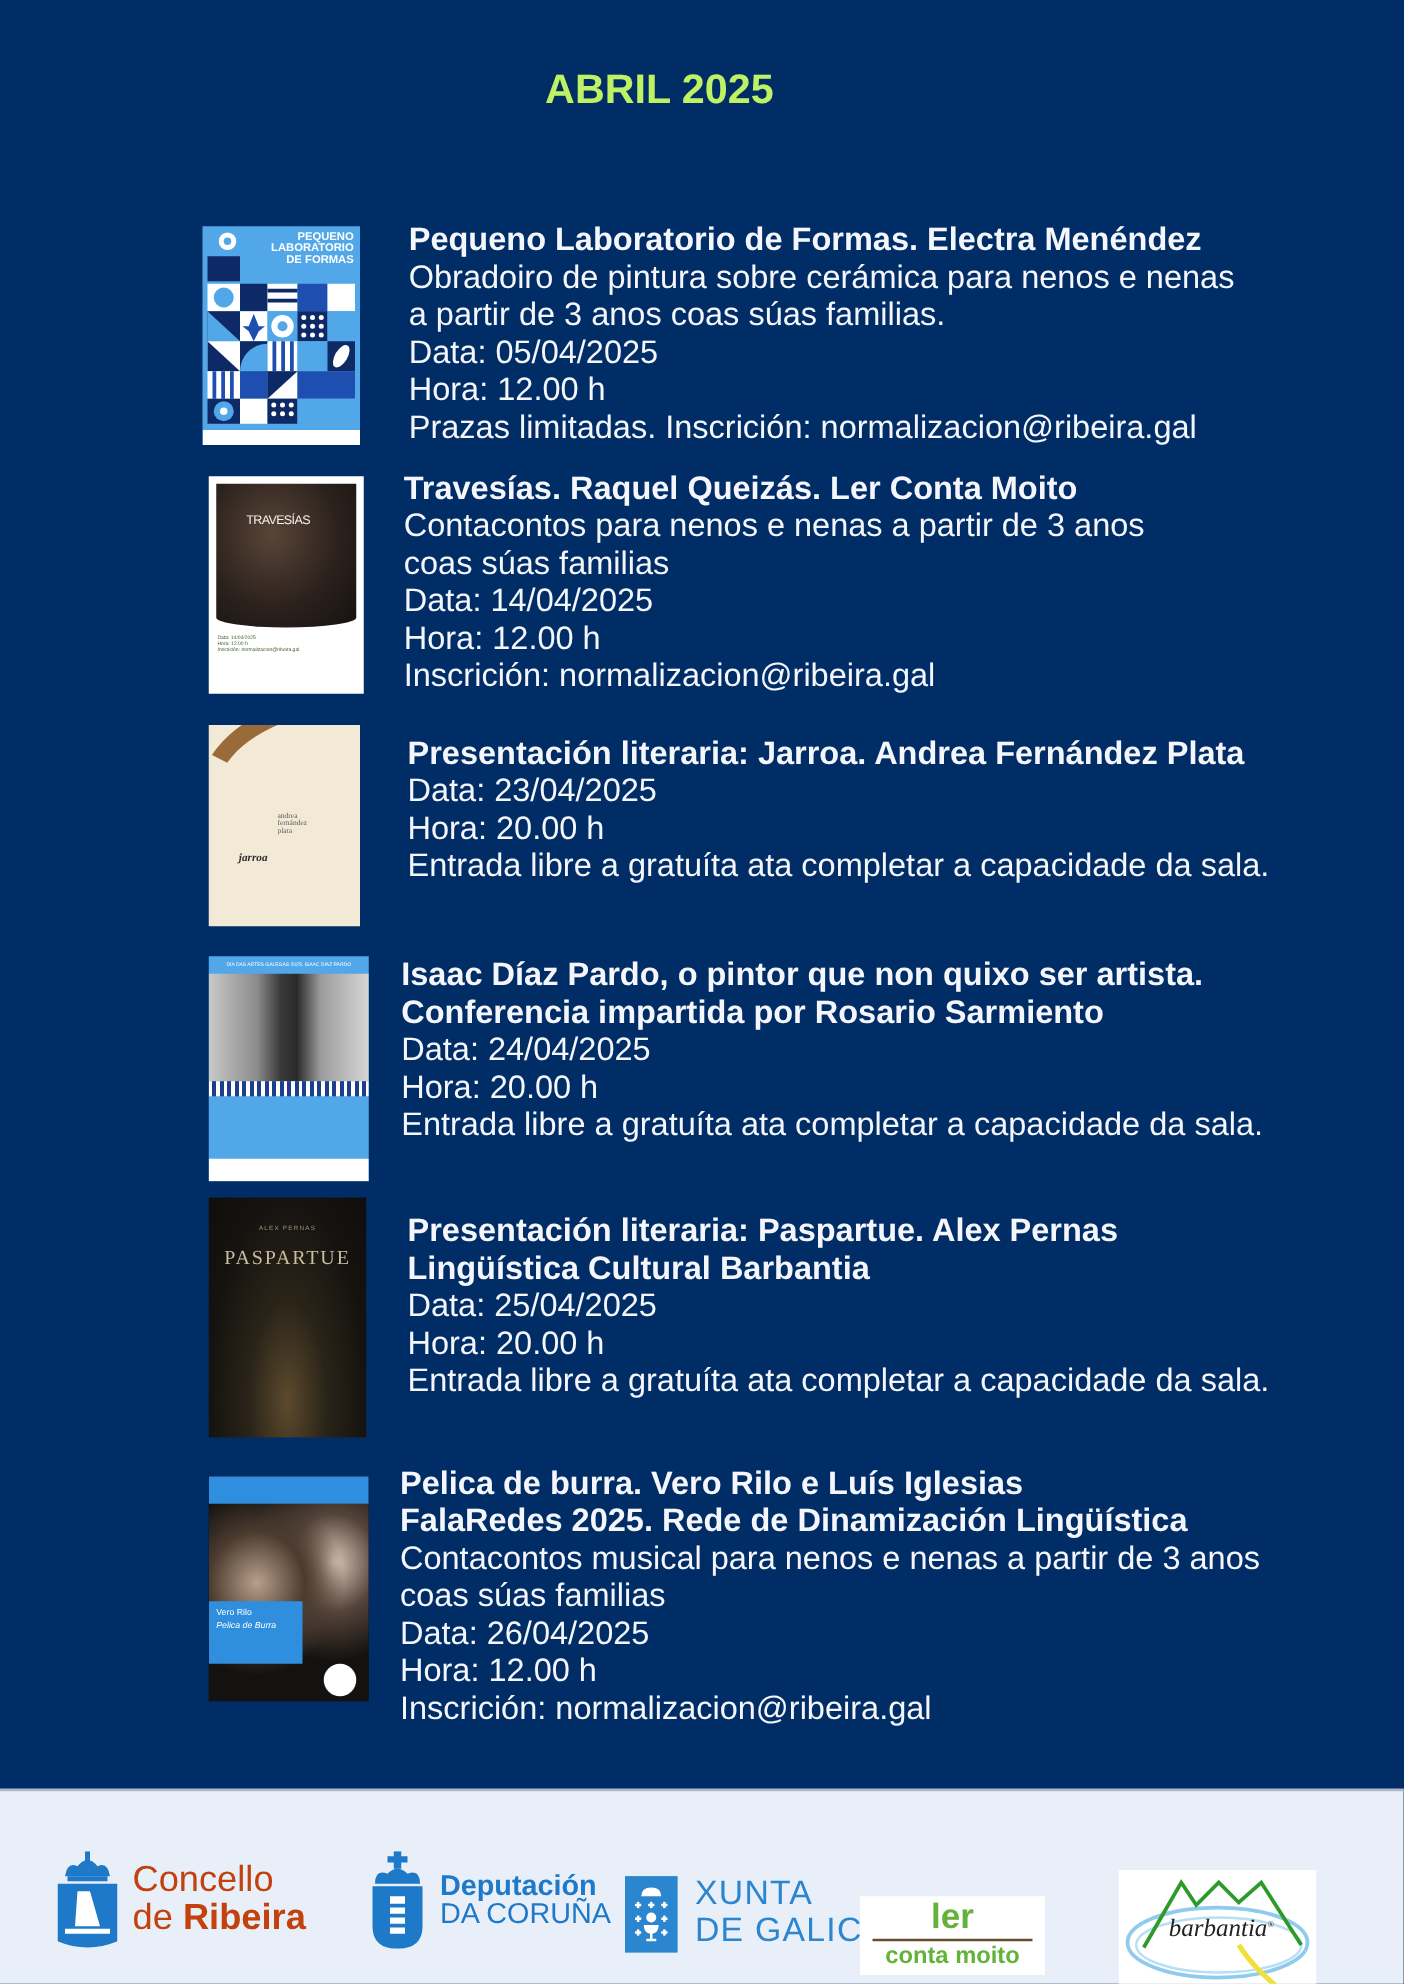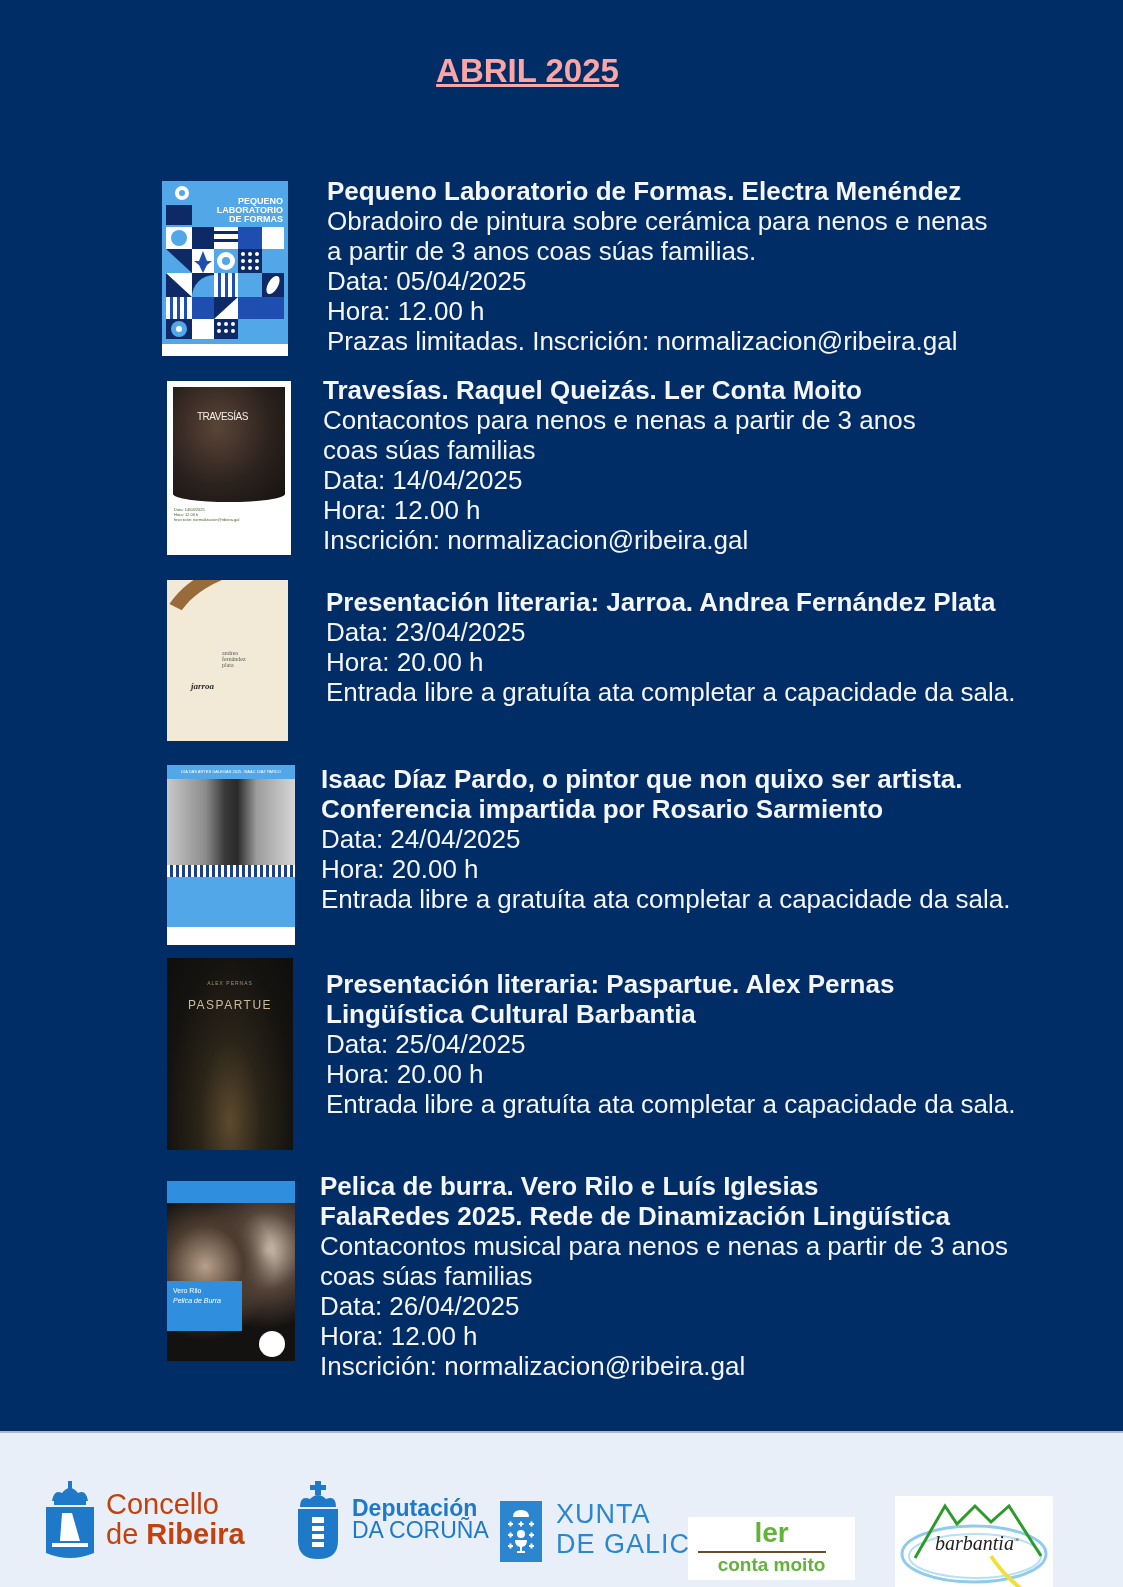--- a/index.html
+++ b/index.html
@@ -6,36 +6,35 @@
   body {
     width: 1123px; height: 1587px; overflow: hidden;
     background: #002d66;
     font-family: "Liberation Sans", sans-serif;
     color: #ffffff;
     position: relative;
   }
   .header {
     position: absolute; left: 0; top: 50px; width: 1055px;
     text-align: center; font-weight: bold; font-size: 33px; line-height: 42px;
-    color: #fca5a5;
-    text-decoration: underline;
+    color: #bef264;
   }
   .thumb {
     position: absolute; overflow: hidden;
   }
   .etext {
     position: absolute; font-size: 26px; line-height: 30px; color: #f4f6fb;
     white-space: nowrap;
   }
   .etext .b { font-weight: bold; }
   .etext div { height: 30px; }
 
   
   .t1 { left: 162px; top: 181px; width: 126px; height: 175px; background: #52a7e8; }
-  .t1 .title { position: absolute; right: 5px; top: 16px; font-size: 9px; line-height: 9px; text-align: right;
+  .t1 .title { position: absolute; right: 5px; top: 4px; font-size: 9px; line-height: 9px; text-align: right;
     color: #fff; font-weight: bold; }
 
   
   .t2 { left: 167px; top: 381px; width: 124px; height: 174px; background: #ffffff; }
   .t2 .photo { position: absolute; left: 6px; top: 6px; width: 112px; height: 115px;
     background: radial-gradient(ellipse at 40% 35%, #5a4538 0%, #2c221d 55%, #151110 100%);
     border-bottom-left-radius: 50% 8px; border-bottom-right-radius: 50% 8px; }
   .t2 .ttl { position: absolute; left: 30px; top: 30px; font-size: 10px; color: #f4efe6; letter-spacing: -0.5px; }
   .t2 .txt { position: absolute; left: 7px; top: 126px; font-size: 4px; line-height: 5px; color: #3e5b2c; }
 
@@ -52,22 +51,22 @@
   .t4 { left: 167px; top: 765px; width: 128px; height: 180px; background: #52a7e8; }
   .t4 .top { position: absolute; left: 0; top: 0; width: 100%; height: 14px; color:#fff; font-size:4px; line-height:14px; text-align:center; }
   .t4 .photo { position: absolute; left: 0; top: 14px; width: 100%; height: 86px;
     background: linear-gradient(90deg, #c9c9c9 0%, #8c8c8c 30%, #3a3a3a 45%, #2a2a2a 55%, #9c9c9c 70%, #d6d6d6 100%); }
   .t4 .band { position: absolute; left: 0; top: 100px; width: 100%; height: 12px; background: repeating-linear-gradient(90deg,#fff 0 3px,#1c3f8a 3px 6px); }
   .t4 .foot { position: absolute; left: 0; bottom: 0; width: 100%; height: 18px; background: #ffffff; }
 
   
   .t5 { left: 167px; top: 958px; width: 126px; height: 192px;
     background: radial-gradient(ellipse at 50% 85%, #5c4a2e 0%, #2a2418 35%, #151310 70%, #0f0e0c 100%); }
-  .t5 .ttl { position: absolute; left: 0; width: 100%; top: 40px; text-align: center; font-family: Liberation Sans, sans-serif;
-    font-size: 12px; letter-spacing: 1.5px; color: #c9bba0; }
+  .t5 .ttl { position: absolute; left: 0; width: 100%; top: 40px; text-align: center; font-family: Liberation Serif, serif;
+    font-size: 16px; letter-spacing: 1.5px; color: #c9bba0; }
   .t5 .auth { position: absolute; left: 0; width: 100%; top: 22px; text-align: center; font-size: 5px; color: #a0927c; letter-spacing: 1px; }
 
   
   .t6 { left: 167px; top: 1181px; width: 128px; height: 180px; background: #111; }
   .t6 .top { position: absolute; left: 0; top: 0; width: 100%; height: 22px; background: #2f8fde; }
   .t6 .photo { position: absolute; left: 0; top: 22px; width: 100%; height: 158px;
     background: radial-gradient(ellipse at 30% 40%, #b8a08a 0%, #4c3c30 30%, transparent 55%),
                 radial-gradient(ellipse at 78% 30%, #d8c8b8 0%, #55443a 25%, transparent 50%), #141210; }
   .t6 .box { position: absolute; left: 0; top: 100px; width: 75px; height: 50px; background: #2f8fde; }
   .t6 .box .n1 { position: absolute; left: 6px; top: 6px; font-size: 7px; color: #fff; }
@@ -313,21 +312,21 @@
       <path d="M15,39 H27 Q27,45 22,46 V50 H25 V52 H17 V50 H20 V46 Q15,45 15,39 Z"></path>
       <rect x="29" y="44" width="5" height="2"></rect>
         <rect x="30.5" y="42.5" width="2" height="5"></rect>
     </g>
   </svg>
   <div class="xunta-text">
     <div>XUNTA</div>
     <div>DE GALICIA</div>
   </div>
 
-  <div class="ler-box" style="left:688px;padding-left:19px;">
+  <div class="ler-box" style="left:688px;">
     <div class="l1">ler</div>
     <div class="line"></div>
     <div class="l2">conta moito</div>
   </div>
 
   <div class="barb-box">
     <svg width="158" height="108" viewBox="0 0 158 108" style="position:absolute;left:0;top:0">
       <ellipse cx="79" cy="58" rx="72" ry="28" fill="none" stroke="#8fcbed" stroke-width="3"></ellipse>
       <ellipse cx="80" cy="60" rx="66" ry="22" fill="none" stroke="#b8e0f4" stroke-width="2"></ellipse>
       <path d="M20,62 L50,10 L62,28 L80,10 L96,26 L114,10 L146,60" fill="none" stroke="#2e9a2a" stroke-width="3"></path>

